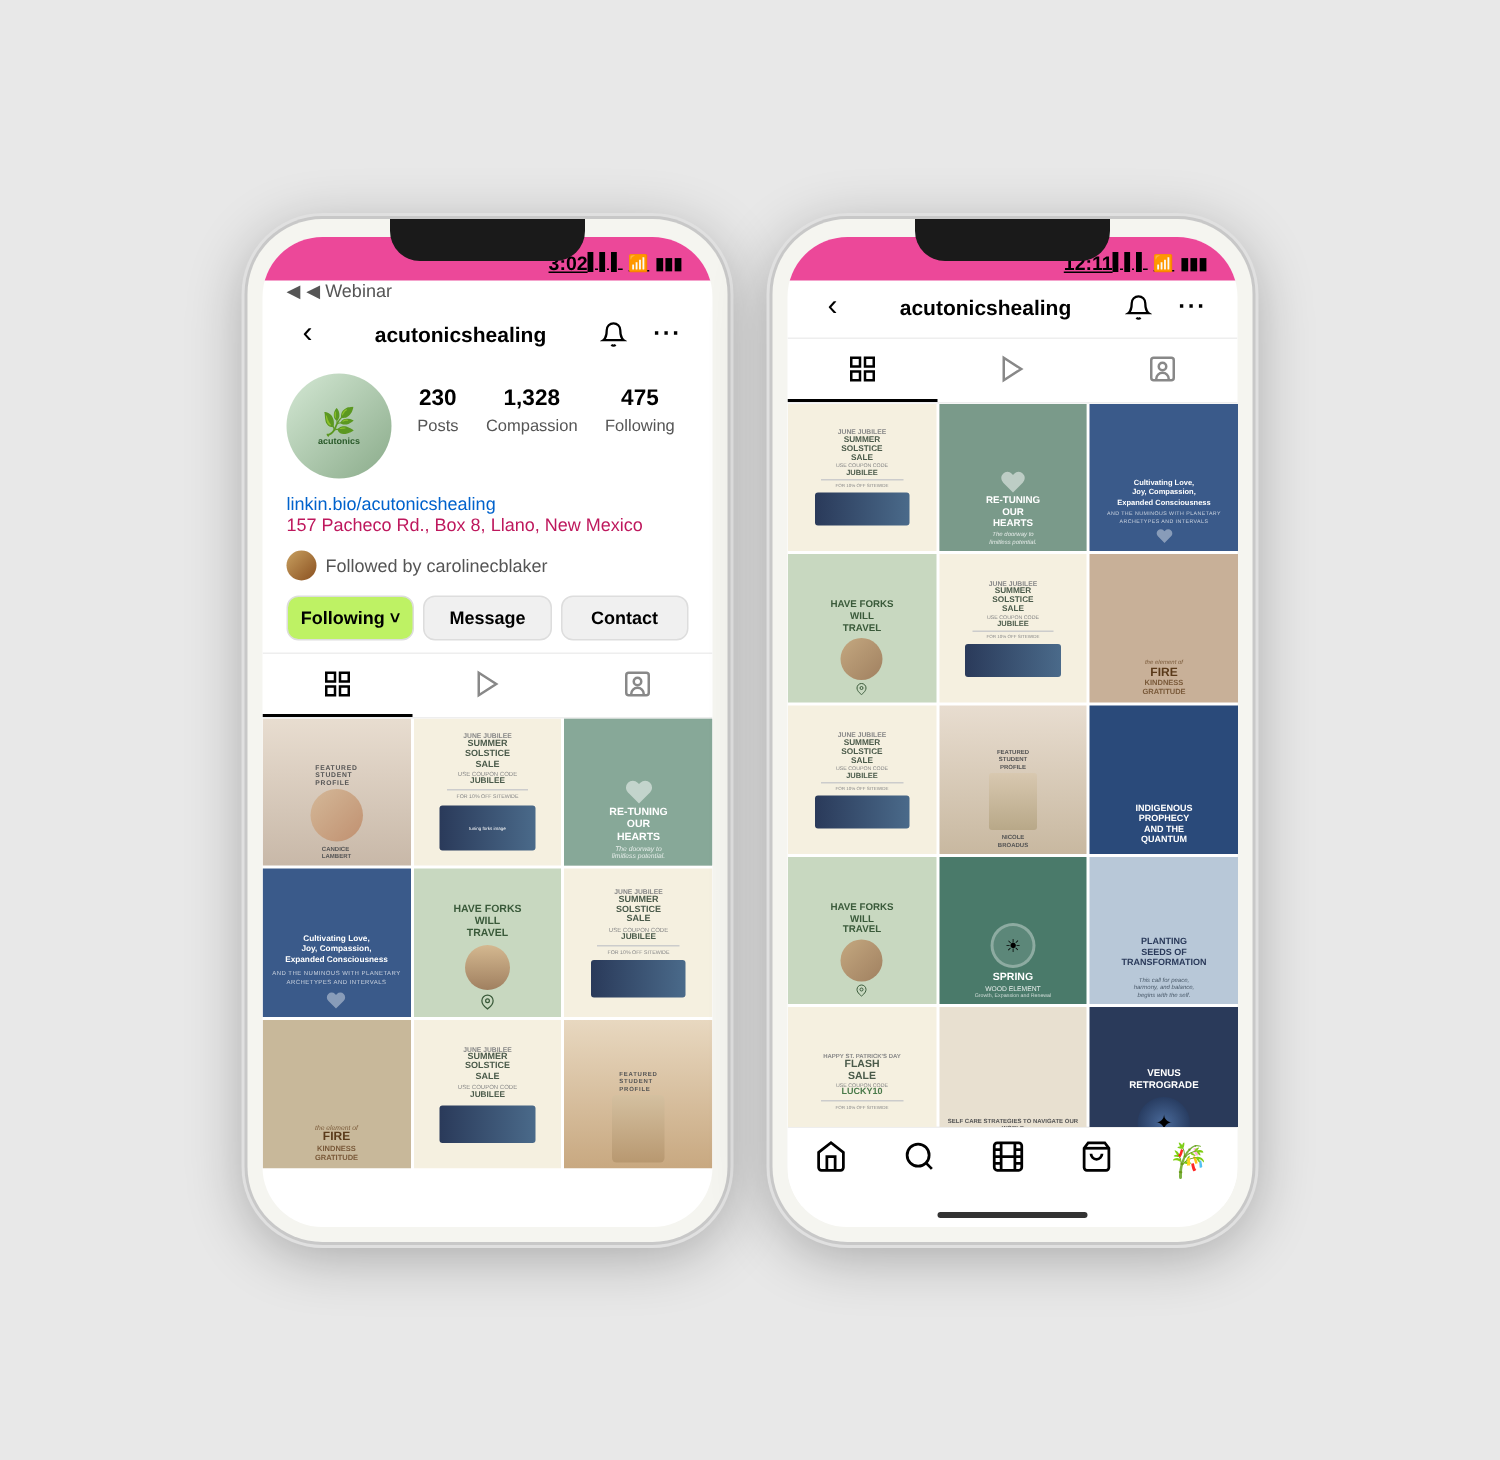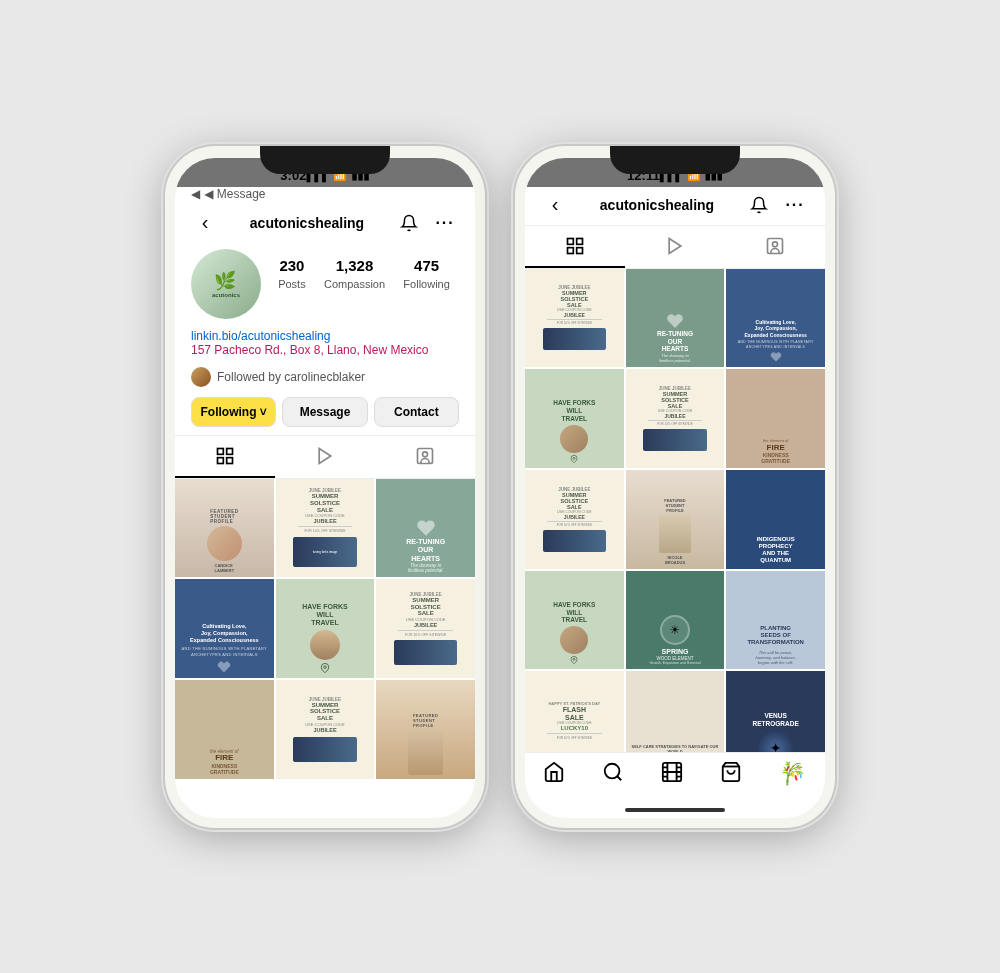--- a/index.html
+++ b/index.html
@@ -47,27 +47,28 @@
       background: #fff;
       margin: 12px 10px 10px 10px;
       border-radius: 40px;
       overflow: hidden;
       height: 660px;
       display: flex;
       flex-direction: column;
     }
     .status-bar {
       display: flex;
-      justify-content: center;
+      justify-content: flex-end;
       align-items: center;
       padding: 10px 20px 4px;
       font-size: 12px;
       font-weight: 600;
-      background: #737373;
-      flex-shrink: 0;
+      background: #ec4899;
+      flex-shrink: 0;
+      text-decoration: underline;
     }
     .status-time { font-size: 13px; font-weight: 700; }
     .status-icons { display: flex; gap: 4px; align-items: center; font-size: 11px; }
 
     
     .profile-header {
       display: flex;
       align-items: center;
       justify-content: space-between;
       padding: 4px 16px 6px;
@@ -189,21 +190,21 @@
       font-size: 12px;
       font-weight: 600;
       cursor: pointer;
       text-align: center;
       display: flex;
       align-items: center;
       justify-content: center;
       gap: 3px;
     }
     .btn-following {
-      background: #fde047;
+      background: #bef264;
       border: 1px solid #ddd;
     }
     .btn-message {
       background: #f0f0f0;
       border: 1px solid #ddd;
     }
     .btn-contact {
       background: #f0f0f0;
       border: 1px solid #ddd;
     }
@@ -334,21 +335,21 @@
         <span class="status-time">3:02</span>
         <div class="status-icons">
           <span>▌▌▌</span>
           <span>📶</span>
           <span>▮▮▮</span>
         </div>
       </div>
 
       <div class="search-bar">
         <span>◀</span>
-        <span>◀ Message</span>
+        <span>◀ Webinar</span>
       </div>
 
       <div class="profile-header">
         <div class="icon-btn">
           <span style="font-size:20px;font-weight:300;">‹</span>
         </div>
         <div class="profile-header-title">acutonicshealing</div>
         <div style="display:flex;gap:8px;">
           <div class="icon-btn">
             <svg width="18" height="18" viewBox="0 0 24 24" fill="none" stroke="#000" stroke-width="2">

